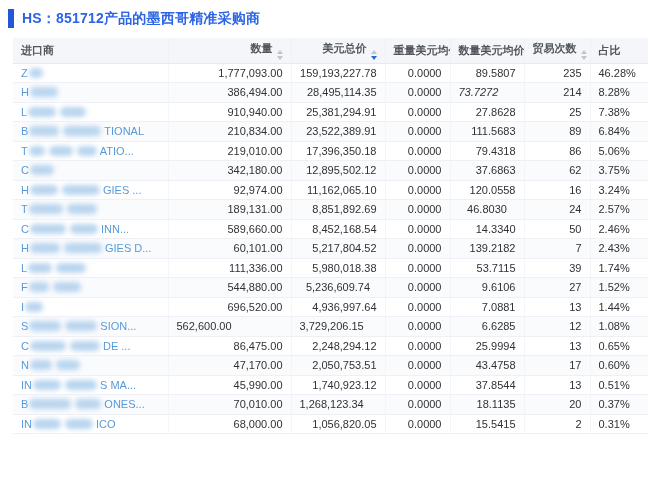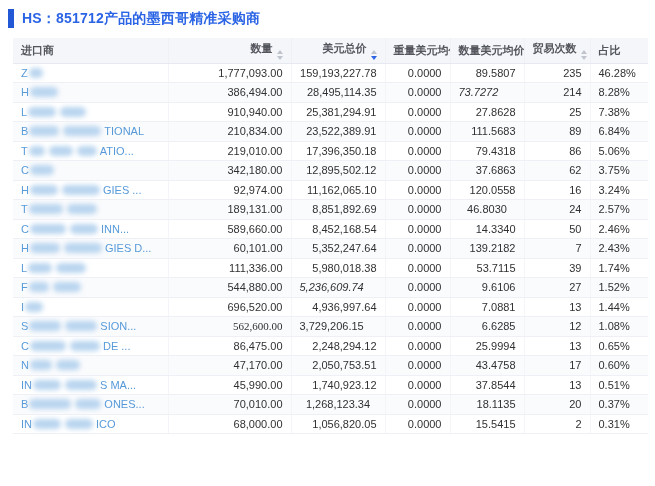--- a/index.html
+++ b/index.html
@@ -150,56 +150,56 @@
             <td style="text-align: right;">589,660.00</td>
             <td style="text-align: right;">8,452,168.54</td>
             <td style="text-align: right;">0.0000</td>
             <td style="text-align: right;">14.3340</td>
             <td style="text-align: right;">50</td>
             <td style="text-align: left;">2.46%</td>
           </tr>
           <tr>
             <td class="importer"><span>H</span><span class="redacted" style="width: 30px;"></span><span class="redacted" style="width: 38px;"></span><span>GIES D...</span></td>
             <td style="text-align: right;">60,101.00</td>
-            <td style="text-align: right;">5,352,247.64</td>
+            <td style="text-align: right;">5,217,804.52</td>
             <td style="text-align: right;">0.0000</td>
             <td style="text-align: right;">139.2182</td>
             <td style="text-align: right;">7</td>
             <td style="text-align: left;">2.43%</td>
           </tr>
           <tr>
             <td class="importer"><span>L</span><span class="redacted" style="width: 24px;"></span><span class="redacted" style="width: 30px;"></span></td>
             <td style="text-align: right;">111,336.00</td>
             <td style="text-align: right;">5,980,018.38</td>
             <td style="text-align: right;">0.0000</td>
             <td style="text-align: right;">53.7115</td>
             <td style="text-align: right;">39</td>
             <td style="text-align: left;">1.74%</td>
           </tr>
           <tr>
             <td class="importer"><span>F</span><span class="redacted" style="width: 20px;"></span><span class="redacted" style="width: 28px;"></span></td>
             <td style="text-align: right;">544,880.00</td>
-            <td style="text-align: left; font-style: italic;">5,236,609.74</td>
+            <td style="text-align: center;">5,236,609.74</td>
             <td style="text-align: right;">0.0000</td>
             <td style="text-align: right;">9.6106</td>
             <td style="text-align: right;">27</td>
             <td style="text-align: left;">1.52%</td>
           </tr>
           <tr>
             <td class="importer"><span>I</span><span class="redacted" style="width: 18px;"></span></td>
             <td style="text-align: right;">696,520.00</td>
             <td style="text-align: right;">4,936,997.64</td>
             <td style="text-align: right;">0.0000</td>
             <td style="text-align: right;">7.0881</td>
             <td style="text-align: right;">13</td>
             <td style="text-align: left;">1.44%</td>
           </tr>
           <tr>
             <td class="importer"><span>S</span><span class="redacted" style="width: 32px;"></span><span class="redacted" style="width: 32px;"></span><span>SION...</span></td>
-            <td style="text-align: right; font-family: Liberation Serif, serif;">562,600.00</td>
+            <td style="">562,600.00</td>
             <td style="text-align: left;">3,729,206.15</td>
             <td style="text-align: right;">0.0000</td>
             <td style="text-align: right;">6.6285</td>
             <td style="text-align: right;">12</td>
             <td style="text-align: left;">1.08%</td>
           </tr>
           <tr>
             <td class="importer"><span>C</span><span class="redacted" style="width: 36px;"></span><span class="redacted" style="width: 30px;"></span><span>DE ...</span></td>
             <td style="text-align: right;">86,475.00</td>
             <td style="text-align: right;">2,248,294.12</td>
@@ -222,21 +222,21 @@
             <td style="text-align: right;">45,990.00</td>
             <td style="text-align: right;">1,740,923.12</td>
             <td style="text-align: right;">0.0000</td>
             <td style="text-align: right;">37.8544</td>
             <td style="text-align: right;">13</td>
             <td style="text-align: left;">0.51%</td>
           </tr>
           <tr>
             <td class="importer"><span>B</span><span class="redacted" style="width: 42px;"></span><span class="redacted" style="width: 26px;"></span><span>ONES...</span></td>
             <td style="text-align: right;">70,010.00</td>
-            <td style="text-align: center; margin-top: 16px;">1,268,123.34</td>
+            <td style="text-align: left; margin-top: 16px;">1,268,123.34</td>
             <td style="text-align: right;">0.0000</td>
             <td style="text-align: right;">18.1135</td>
             <td style="text-align: right;">20</td>
             <td style="text-align: left;">0.37%</td>
           </tr>
           <tr>
             <td class="importer"><span>IN</span><span class="redacted" style="width: 28px;"></span><span class="redacted" style="width: 28px;"></span><span>ICO</span></td>
             <td style="text-align: right;">68,000.00</td>
             <td style="text-align: right;">1,056,820.05</td>
             <td style="text-align: right;">0.0000</td>

